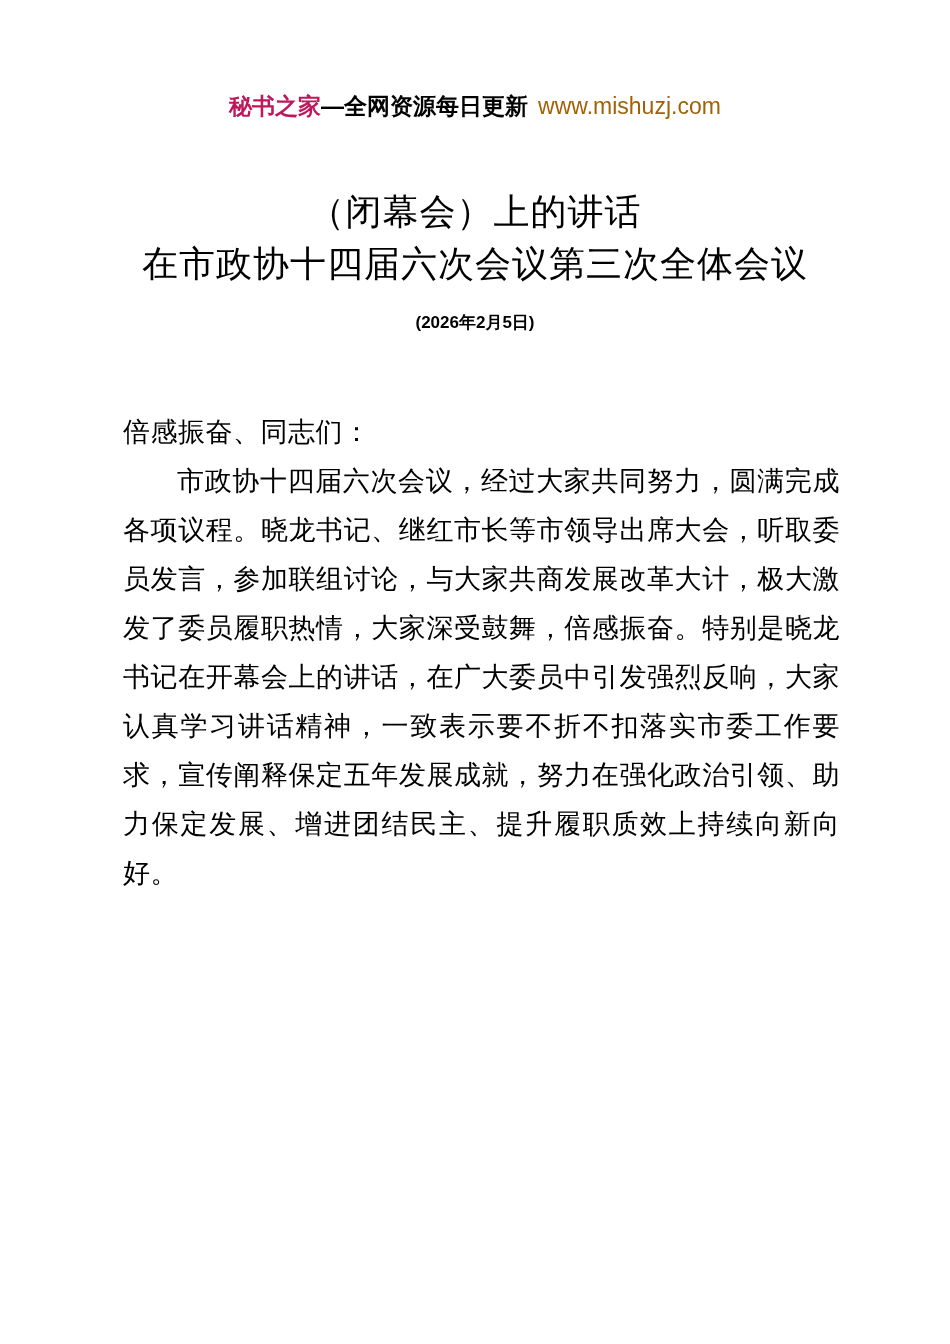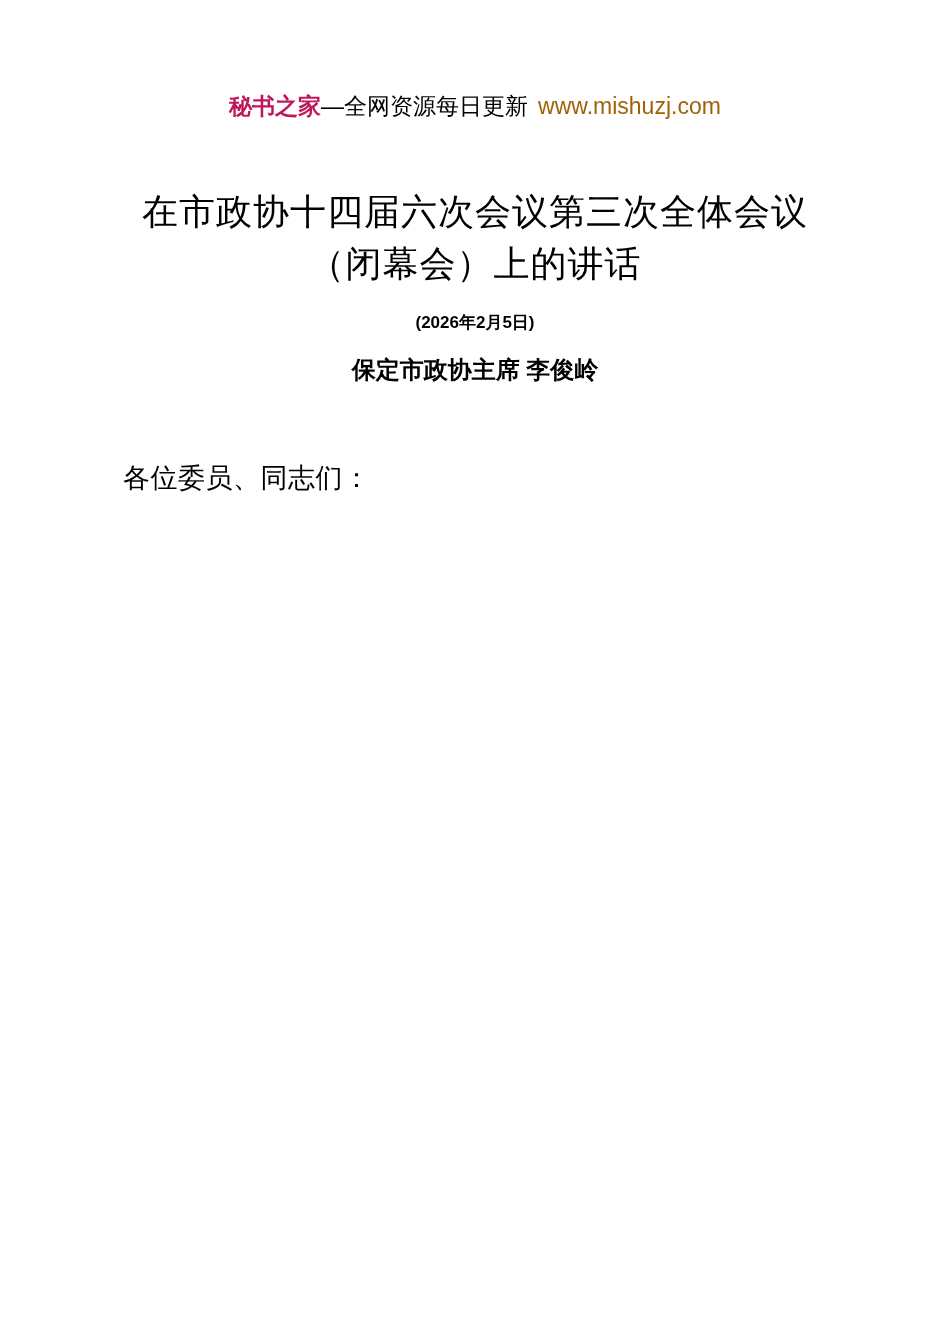--- a/index.html
+++ b/index.html
@@ -23,21 +23,21 @@
     font-size: 23px;
     line-height: 32px;
     white-space: nowrap;
   }
   .site-header .brand {
     color: #be185d;
     font-weight: 700;
   }
   .site-header .tagline {
     color: #000000;
-    font-weight: 400;
+    font-weight: 700;
   }
   .site-header .url {
     color: #a16207;
     font-weight: 400;
     text-decoration: none;
     margin-left: 10px;
   }
   .doc-title {
     margin: 64px 60px 0 60px;
     font-size: 36px;
@@ -81,25 +81,25 @@
 </head>
 <body>
 
 <div class="page">
 
   <div class="site-header">
     <span class="brand">秘书之家</span><span class="tagline">—全网资源每日更新</span><a class="url" href="#">www.mishuzj.com</a>
   </div>
 
   <h1 class="doc-title">
+    <span class="tline">（闭幕会）上的讲话</span>
     <span class="tline">在市政协十四届六次会议第三次全体会议</span>
-    <span class="tline">（闭幕会）上的讲话</span>
   </h1>
 
   <div class="doc-date">(2026年2月5日)</div>
 
-  <div class="doc-author">保定市政协主席 李俊岭</div>
 
   <div class="doc-body">
-    <p class="salutation">各位委员、同志们：</p>
+    <p class="salutation">倍感振奋、同志们：</p>
+    <p class="para">市政协十四届六次会议，经过大家共同努力，圆满完成各项议程。晓龙书记、继红市长等市领导出席大会，听取委员发言，参加联组讨论，与大家共商发展改革大计，极大激发了委员履职热情，大家深受鼓舞，倍感振奋。特别是晓龙书记在开幕会上的讲话，在广大委员中引发强烈反响，大家认真学习讲话精神，一致表示要不折不扣落实市委工作要求，宣传阐释保定五年发展成就，努力在强化政治引领、助力保定发展、增进团结民主、提升履职质效上持续向新向好。</p>
   </div>
 
 </div>
 
 </body></html>

